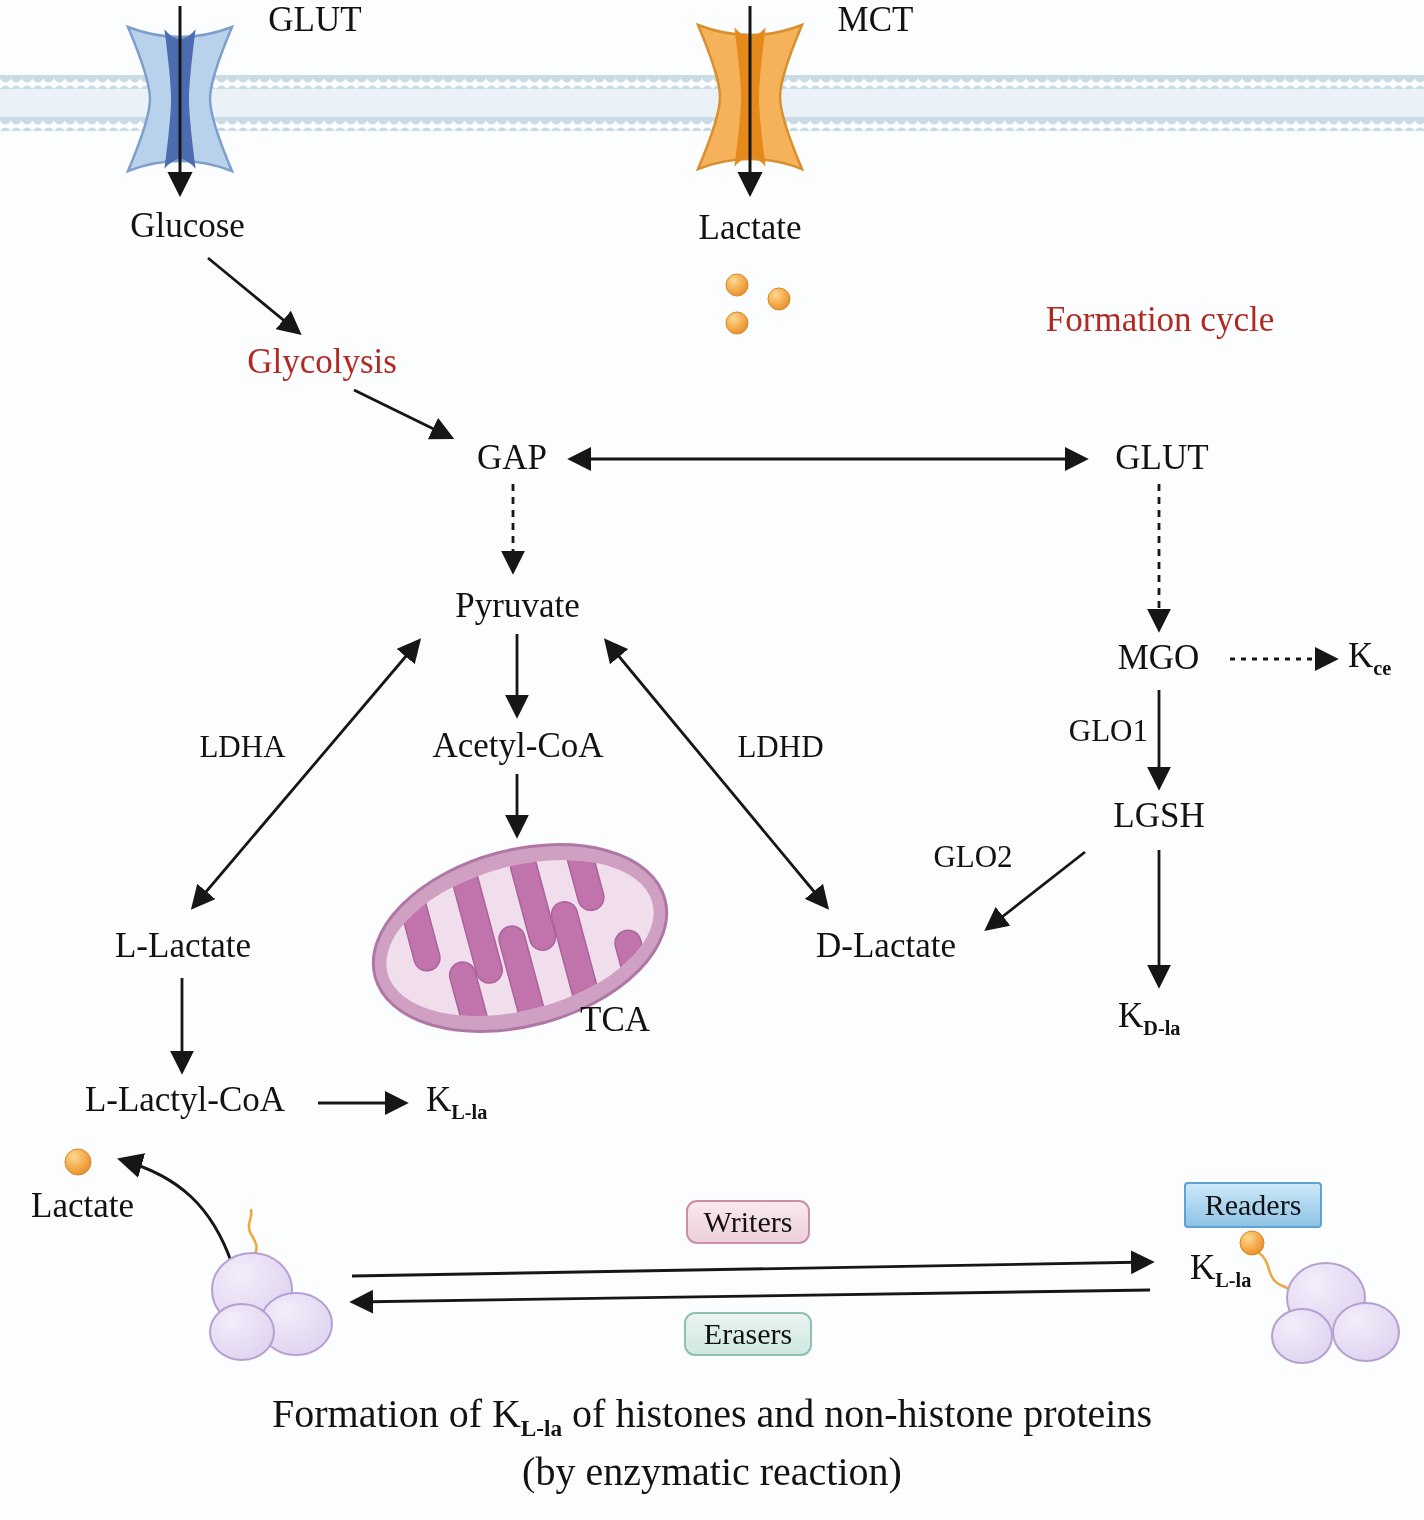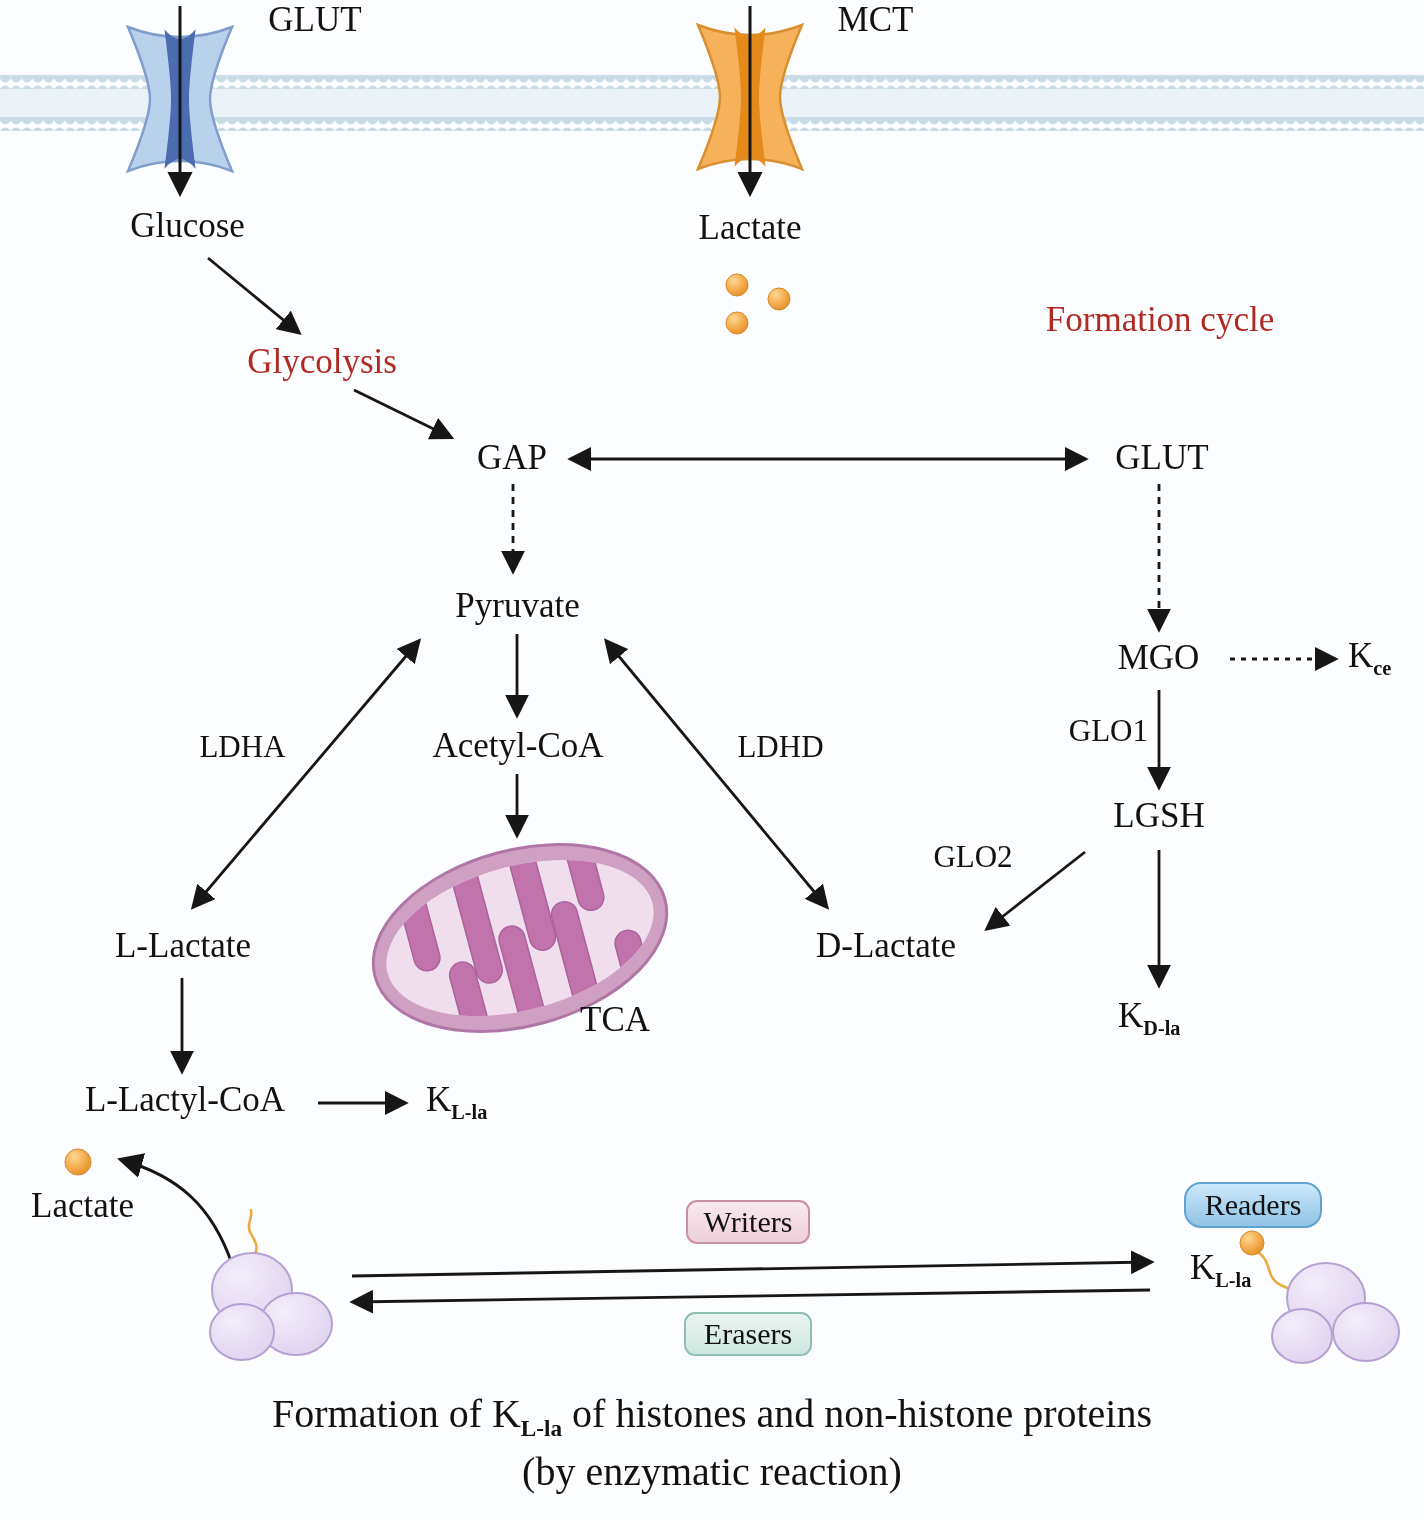--- a/index.html
+++ b/index.html
@@ -17,21 +17,21 @@
   .small { font-size:31px; }
   .red { color:var(--accent-red,#b02a22); }
   .caption { font-size:40px; }
   sub { font-size:0.58em; line-height:1;font-weight:bold; }
   .badge {
     position:absolute; display:flex; align-items:center; justify-content:center;
     font-size:30px; border-radius:11px; border:2px solid; white-space:nowrap;
   }
   .badge-writers { background:linear-gradient(#f9e9ee,#eccfda); border-color:#c98fa4; }
   .badge-erasers { background:linear-gradient(#eaf4f1,#cfe7e0); border-color:#8fbfb3;text-align:center; }
-  .badge-readers { background:linear-gradient(#cde8f8,#8fc3e6); border-color:#5fa3d2; border-radius:17px; }
+  .badge-readers { background:linear-gradient(#cde8f8,#8fc3e6); border-color:#5fa3d2; border-radius:4px; }
   .arr  { stroke:#161616; stroke-width:2.8; fill:none; }
   .arrf { stroke:#161616; stroke-width:3;   fill:none; }
 </style>
 </head>
 <body>
 
 <div id="stage">
 
 <svg id="art" width="1424" height="1520" viewBox="0 0 1424 1520">
   <defs>

